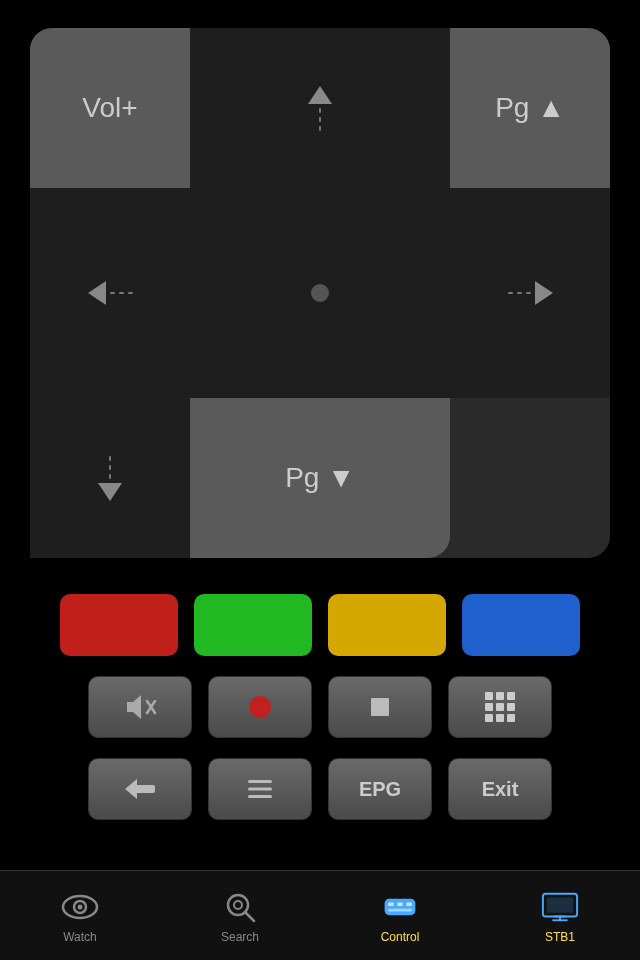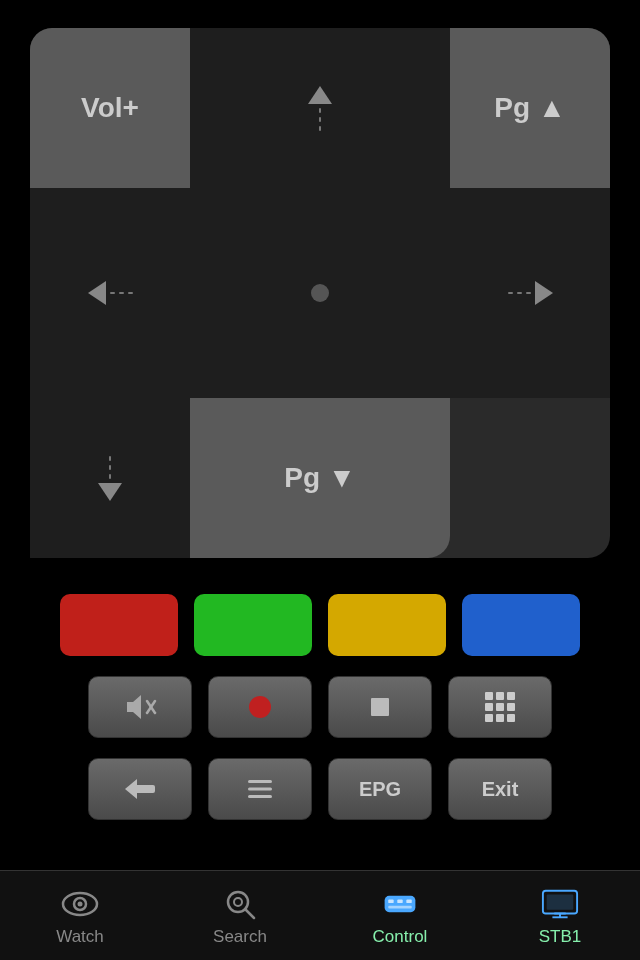--- a/index.html
+++ b/index.html
@@ -29,21 +29,21 @@
       grid-template-columns: 160px 1fr 160px;
       grid-template-rows: 160px 1fr 160px;
     }
 
     .corner-btn {
       background: #5a5a5a;
       display: flex;
       align-items: center;
       justify-content: center;
       font-size: 28px;
-      font-weight: bold;
+      font-weight: normal;
       color: #ccc;
       cursor: pointer;
       user-select: none;
     }
 
     .corner-tl { border-radius: 22px 0 0 0; }
     .corner-tr { border-radius: 0 22px 0 0; align-items: center; }
     .corner-bl { border-radius: 0 0 0 22px; }
     .corner-br { border-radius: 0 0 22px 0; }
 
@@ -166,25 +166,25 @@
 
     .nav-icon {
       width: 38px;
       height: 38px;
       display: flex;
       align-items: center;
       justify-content: center;
     }
 
     .nav-label {
-      font-size: 17px;
+      font-size: 12px;
       color: #888;
     }
     .nav-label-active {
-      color: #86efac;
+      color: #fde047;
     }
 
     
     .grid-icon {
       display: grid;
       grid-template-columns: repeat(3, 8px);
       grid-template-rows: repeat(3, 8px);
       gap: 3px;
     }
     .grid-cell {

